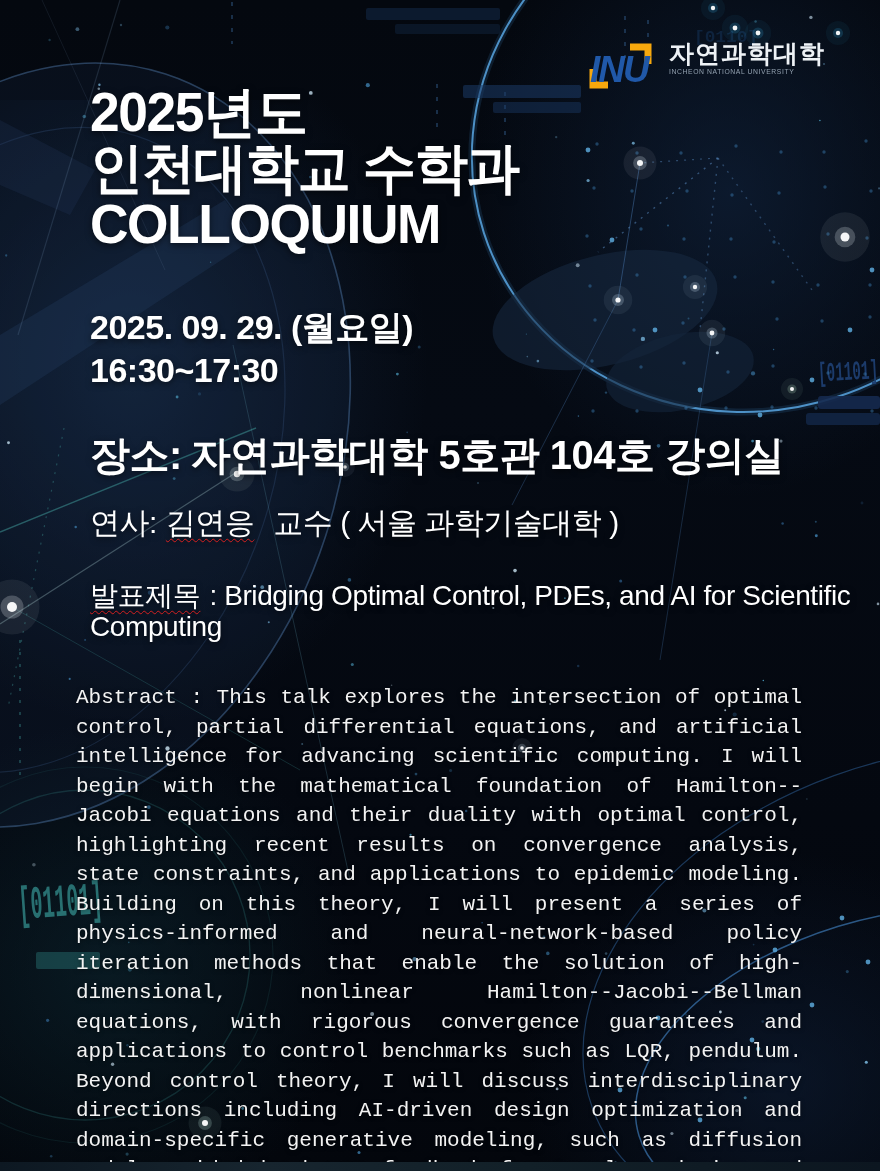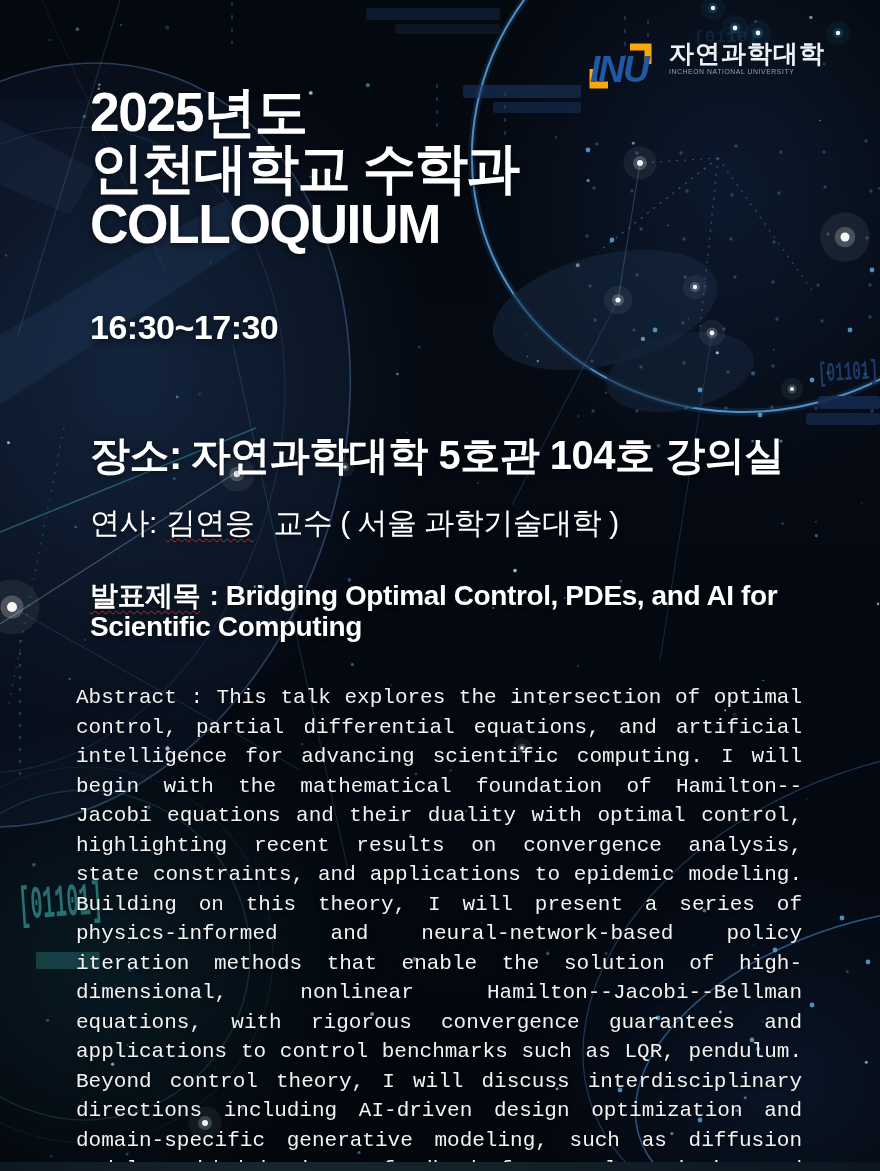--- a/index.html
+++ b/index.html
@@ -28,21 +28,21 @@
 
   .headline{position:absolute;left:90px;top:84px;font-weight:bold;font-size:55px;line-height:56px;
     letter-spacing:-1.5px;transform:scaleX(.97);transform-origin:left top;
     text-shadow:0 2px 8px rgba(0,0,0,.55);white-space:nowrap;}
   .datetime{position:absolute;left:90px;top:306px;font-weight:bold;font-size:34px;line-height:43px;
     letter-spacing:-.5px;text-shadow:0 2px 6px rgba(0,0,0,.55);}
   .loc-line{position:absolute;left:90px;top:428px;font-weight:bold;font-size:40px;
     letter-spacing:-.5px;text-shadow:0 2px 6px rgba(0,0,0,.55);white-space:nowrap;}
   .speaker-line{position:absolute;left:90px;top:503px;font-weight:normal;font-size:30px;
     letter-spacing:-.5px;text-shadow:0 2px 6px rgba(0,0,0,.55);white-space:nowrap;}
-  .talk-line{position:absolute;left:90px;top:580px;width:762px;font-weight:bold;font-size:28px;
+  .talk-line{position:absolute;left:90px;top:580px;width:762px;font-weight:normal;font-size:28px;
     line-height:31px;letter-spacing:-.4px;text-shadow:0 2px 6px rgba(0,0,0,.55);}
   .label-gap{margin-right:9px;}
   .name-gap{margin-right:19px;}
   .sp-err{text-decoration:underline wavy #d22020;text-decoration-thickness:1.3px;text-underline-offset:5px;}
   .abstract{position:absolute;left:76px;top:683px;width:726px;font-size:21px;line-height:29.5px;
     text-align:justify;color:#f3f3f3;text-shadow:0 1px 4px rgba(0,0,0,.5);font-family:Liberation Mono, monospace;}
 </style>
 </head>
 <body>
 
@@ -364,20 +364,21 @@
     </div>
   </div>
 
   <div class="headline">
     <div>2025년도</div>
     <div>인천대학교 수학과</div>
     <div>COLLOQUIUM</div>
   </div>
 
   <div class="datetime">
+    <div>2025. 09. 29. (월요일)</div>
     <div>16:30~17:30</div>
   </div>
 
   <div class="loc-line">
     <span class="label-gap">장소:</span><span>자연과학대학 5호관 104호 강의실</span>
   </div>
 
   <div class="speaker-line">
     <span class="label-gap">연사:</span><span class="sp-err name-gap">김연응</span><span>교수 ( 서울 과학기술대학 )</span>
   </div>

